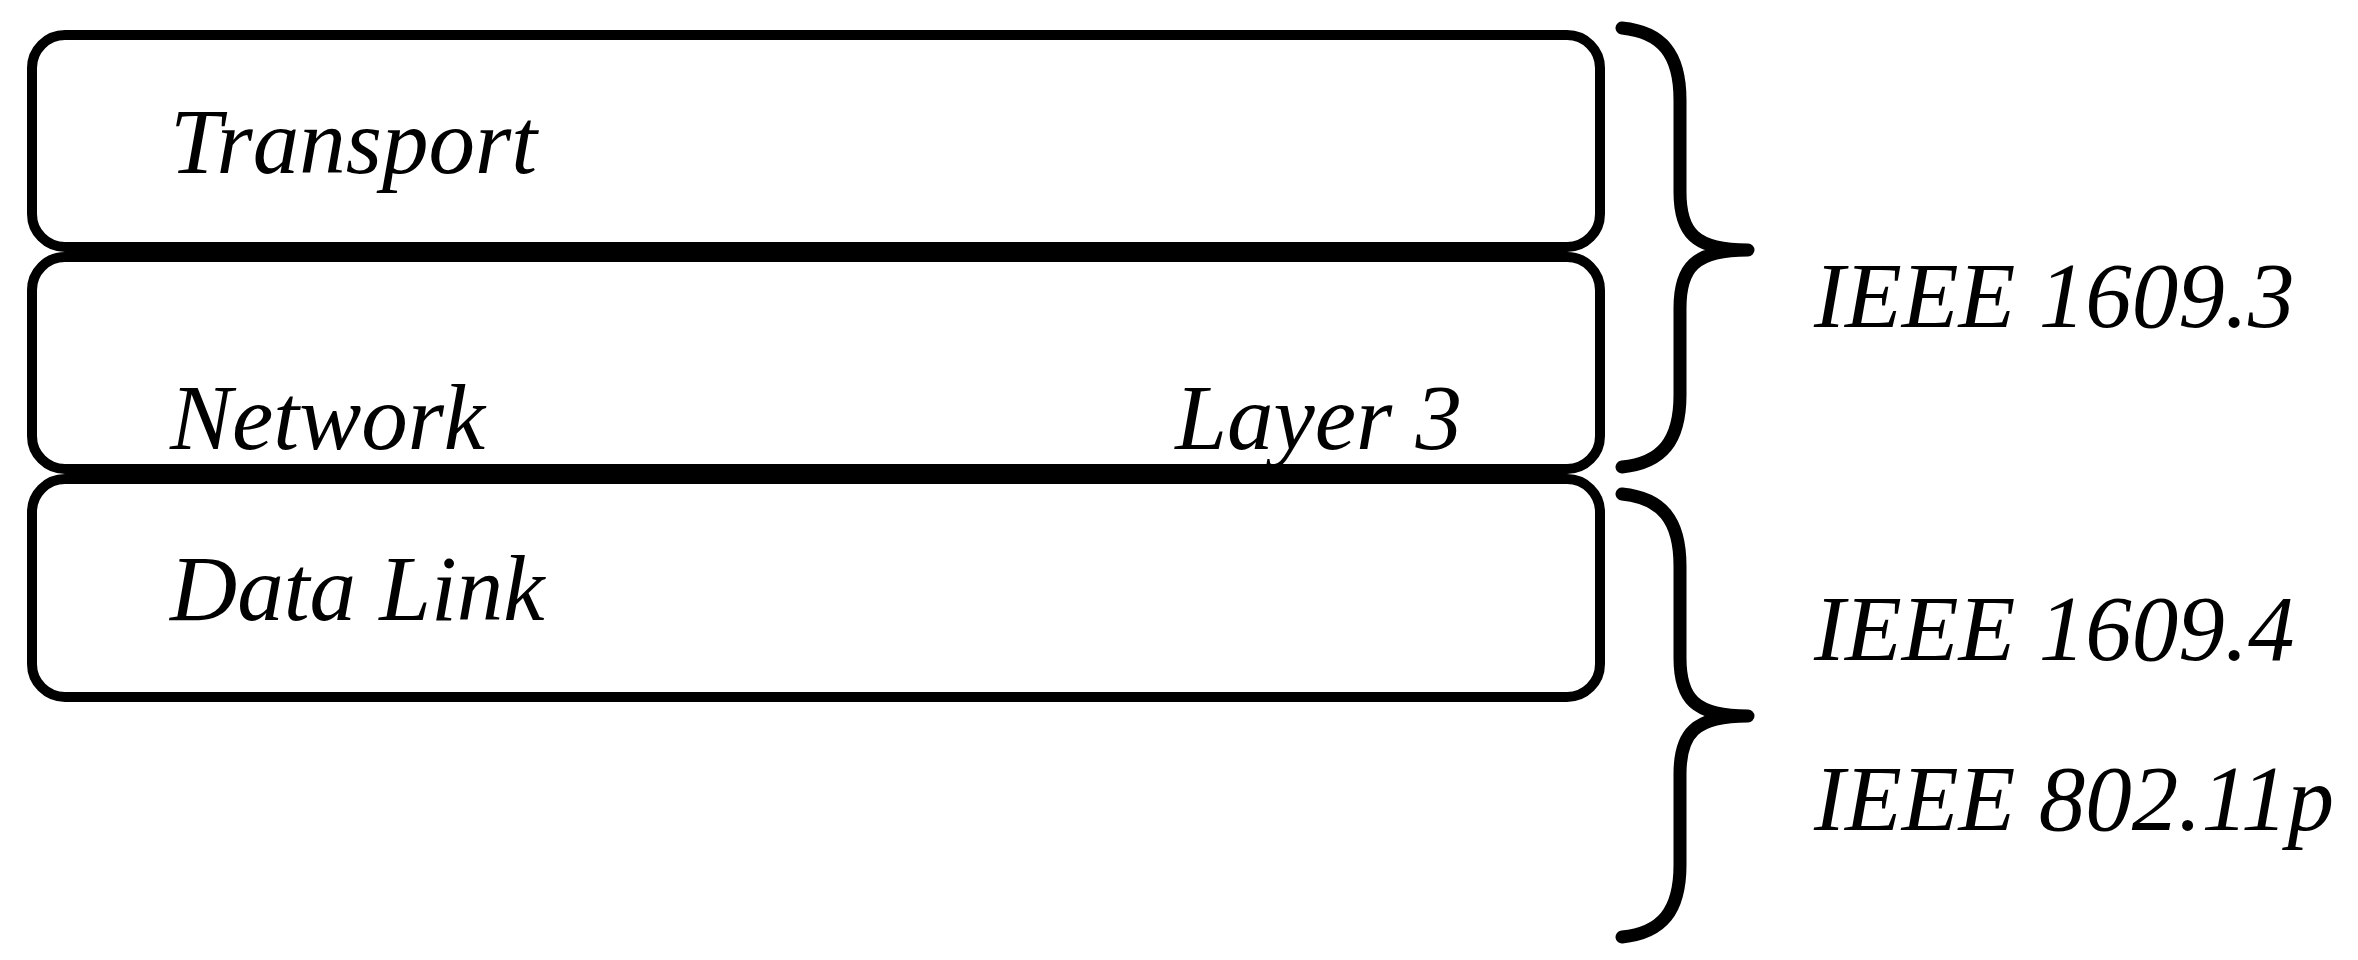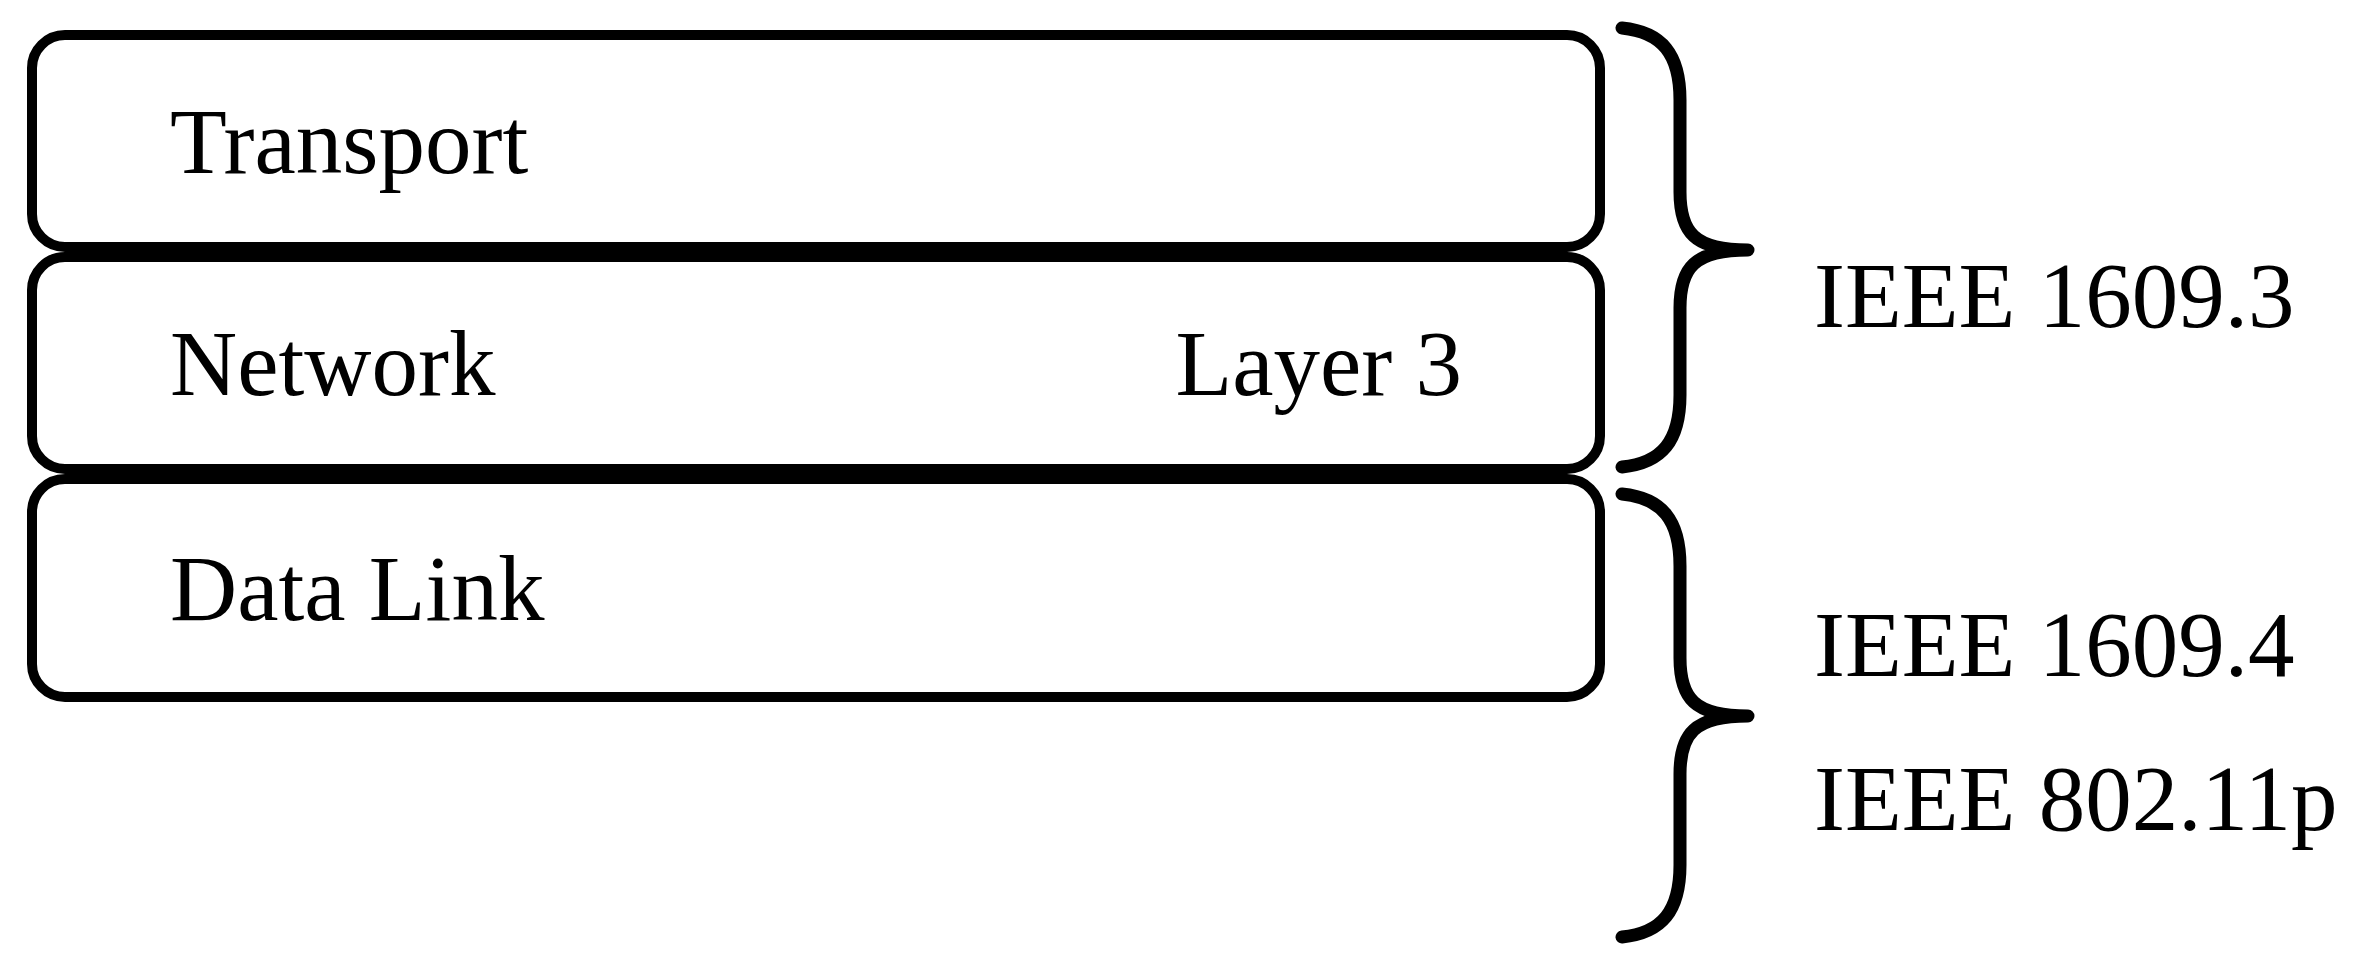--- a/index.html
+++ b/index.html
@@ -8,20 +8,21 @@
     background: #ffffff;
   }
   .stage {
     position: relative;
     width: 2358px;
     height: 960px;
     background: #ffffff;
     overflow: hidden;
     font-family: "Liberation Serif", "DejaVu Serif", serif;
     color: #000000;
+    font-style: italic;
   }
   .layer-box {
     position: absolute;
     left: 27px;
     width: 1578px;
     box-sizing: border-box;
     border: 10px solid #000000;
     border-radius: 38px;
     background: #ffffff;
     display: flex;
@@ -30,21 +31,21 @@
     padding: 0 133px;
     font-size: 93px;
     line-height: 1;
     white-space: nowrap;
   }
   .layer-box .layer-name,
   .layer-box .layer-number {
     display: inline-block;
   }
   .box-transport { top: 30px;  height: 222px; }
-  .box-network   { top: 252px; height: 222px; }
+  .box-network   { top: 252px; height: 222px; align-items: flex-end; }
   .box-datalink  { top: 474px; height: 228px; }
   .box-physical  { top: 702px; height: 228px; }
 
   .braces-svg {
     position: absolute;
     left: 0;
     top: 0;
     width: 2358px;
     height: 960px;
     pointer-events: none;
@@ -59,21 +60,21 @@
   .standard-label {
     position: absolute;
     left: 1814px;
     transform: translateY(-50%);
     font-size: 93px;
     line-height: 1;
     white-space: nowrap;
     margin-top: 44px;
   }
   .std-1609-3  { top: 251px; }
-  .std-1609-4  { top: 600px; }
+  .std-1609-4  { top: 584px; }
   .std-802-11p { top: 754px; }
 </style>
 </head>
 <body>
 
 <div class="stage">
 
   <div class="layer-box box-transport">
     <span class="layer-name">Transport</span>
   </div>

